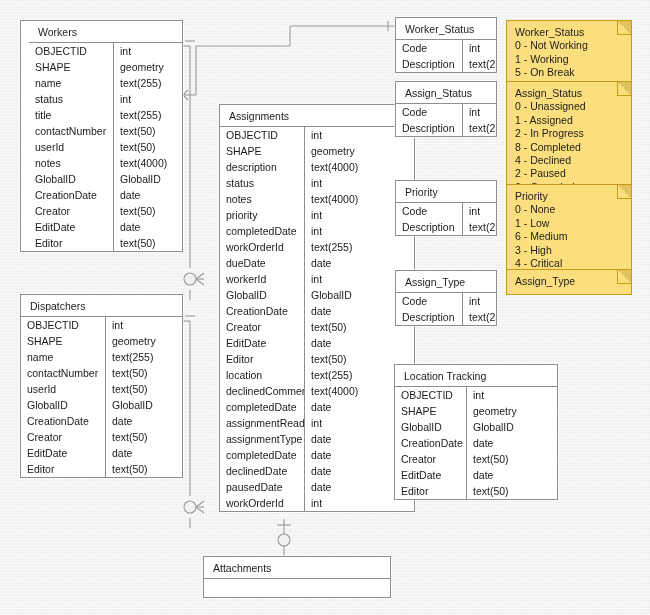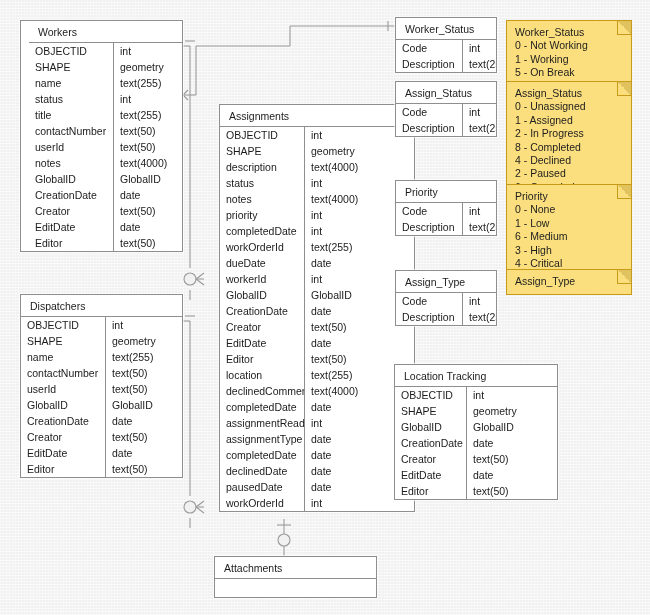--- a/index.html
+++ b/index.html
@@ -452,21 +452,21 @@
           <span class="fname">EditDate</span>
           <span class="ftype">date</span>
         </div>
         <div class="row">
           <span class="fname">Editor</span>
           <span class="ftype">text(50)</span>
         </div>
       </div>
   </div>
 
-  <div class="entity split-95" style="left:214px;top:556px;width:163px;">
+  <div class="entity split-95" style="left:203px;top:556px;width:188px;">
     <div class="ttl">Attachments</div>
     <div class="rows emptybody">
       <div class="row emptyrow"></div>
     </div>
   </div>
 
   <div class="note" style="left:506px;top:20px;width:126px;">
     <span class="fold"></span>
     <span class="nttl">Worker_Status</span>
     <span class="nlines"><span class="nline">0 - Not Working</span><span class="nline">1 - Working</span><span class="nline">5 - On Break</span></span>

